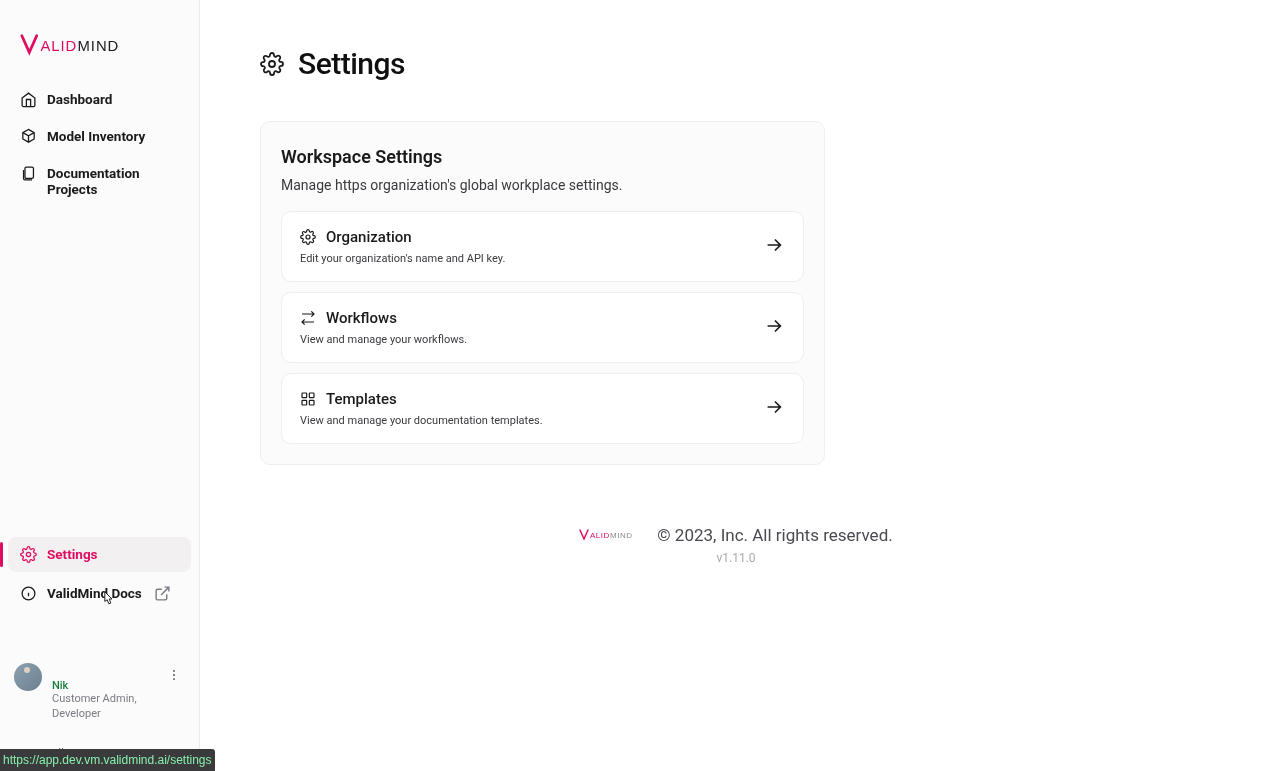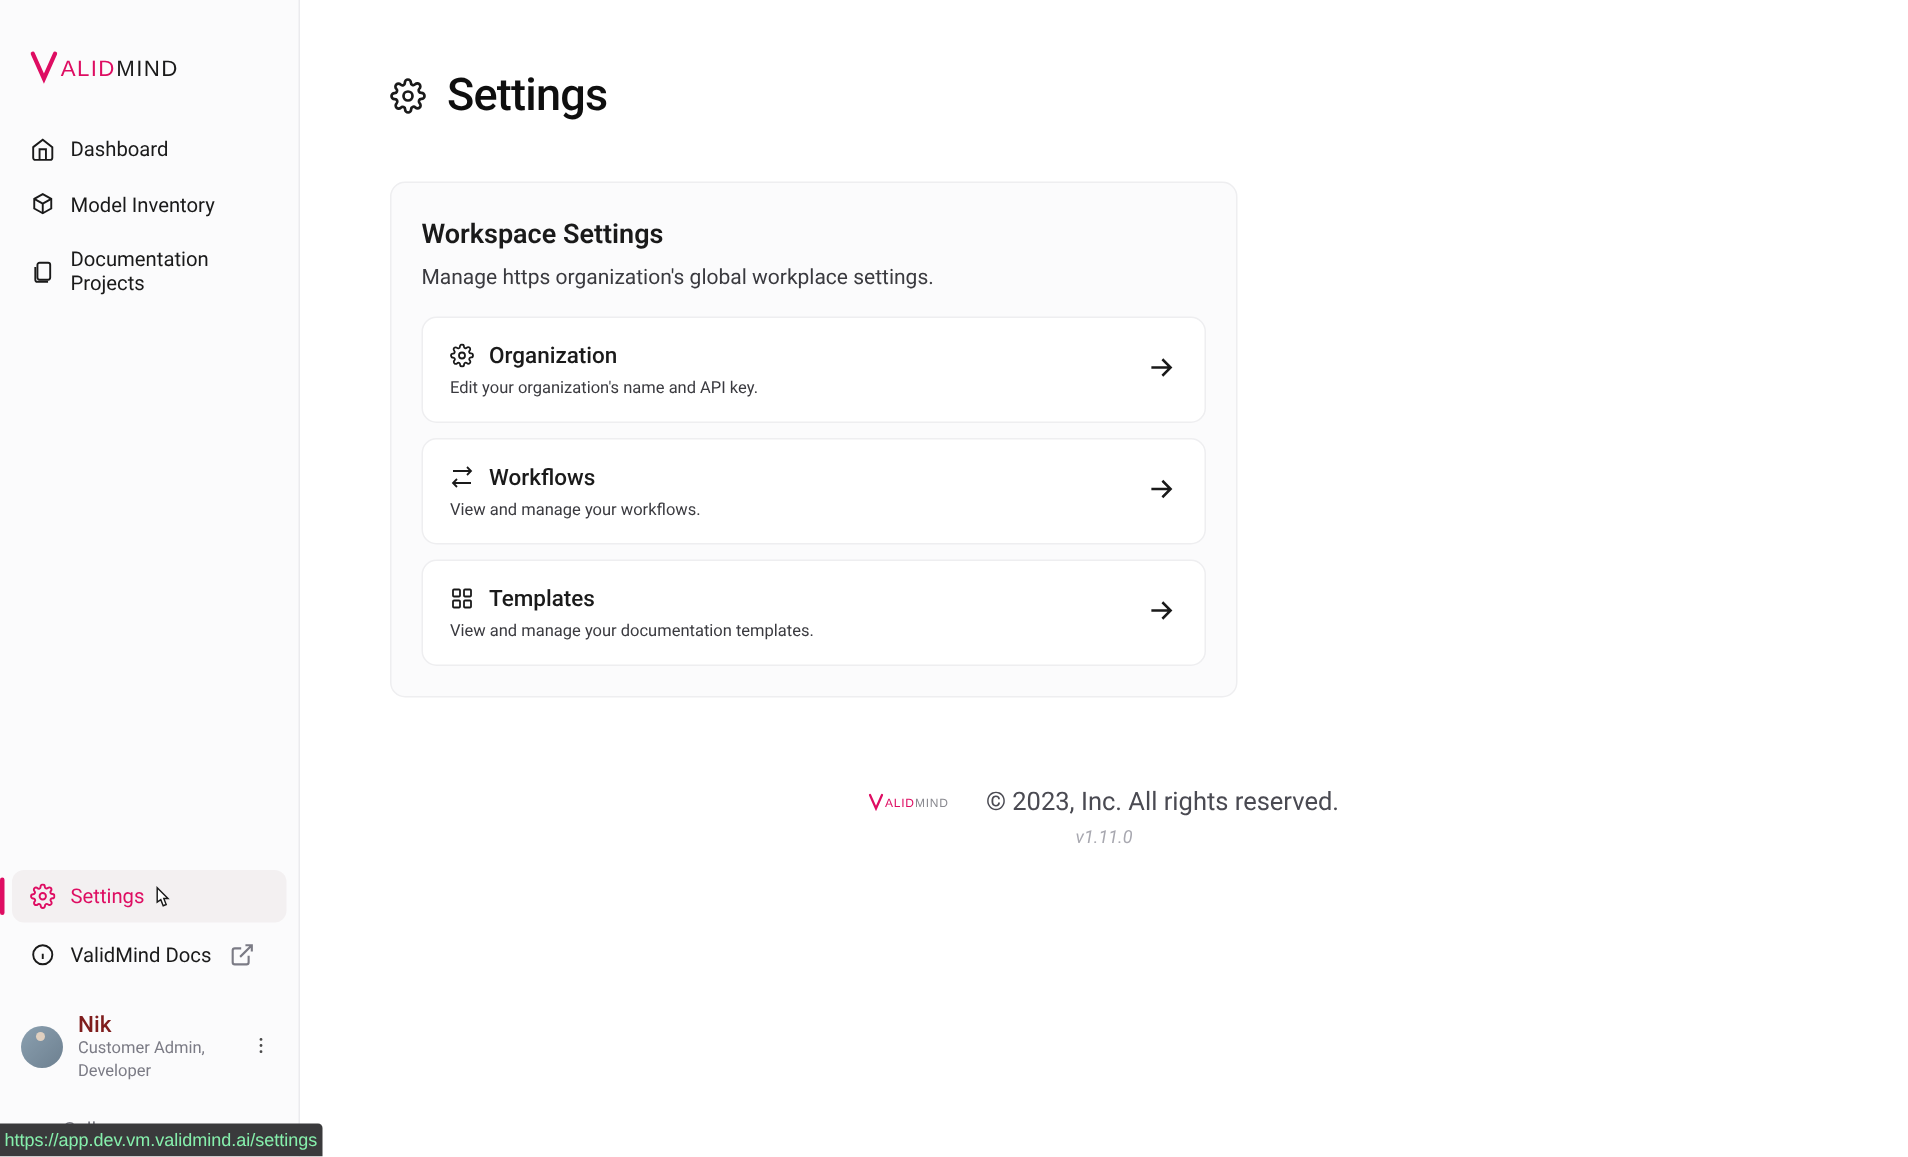--- a/index.html
+++ b/index.html
@@ -32,28 +32,27 @@
     .logo svg {
       height: 26px;
     }
     .nav-items-top {
       display: flex;
       flex-direction: column;
       gap: 2px;
     }
     .nav-item {
       display: flex;
-      align-items: center;
       gap: 10px;
       padding: 9px 12px;
       border-radius: 8px;
       cursor: pointer;
       font-size: 13.5px;
       color: #1a1a1a;
-      font-weight: 400;
+      font-weight: 700;
       position: relative;
     }
     .nav-item svg {
       width: 17px;
       height: 17px;
       flex-shrink: 0;
     }
     .nav-item.active {
       background: #f3f0f1;
       color: #de0d62;
@@ -101,23 +100,24 @@
       width: 6px;
       height: 6px;
       background: #e0d0c0;
       border-radius: 50%;
     }
     .user-info {
       flex: 1;
       min-width: 0;
     }
     .user-name {
-      font-size: 15px;
-      color: #7f1d1d;
+      font-size: 11px;
+      color: #15803d;
       font-weight: 500;
+      margin-top: 48px;
     }
     .user-role {
       font-size: 11px;
       color: #7b7b85;
       line-height: 1.35;
     }
     .user-menu {
       color: #4a4a4a;
       cursor: pointer;
       padding: 4px;
@@ -239,21 +239,20 @@
       height: 14px;
     }
     .footer-text {
       font-size: 17px;
       color: #4a4a52;
     }
     .version {
       font-size: 12px;
       color: #a8a8b0;
       margin-top: 6px;
-      font-style: italic;
     }
     .ext-link-icon {
       width: 12px;
       height: 12px;
       margin-left: 2px;
     }
     .url-tooltip {
       position: absolute;
       bottom: 0;
       left: 0;

